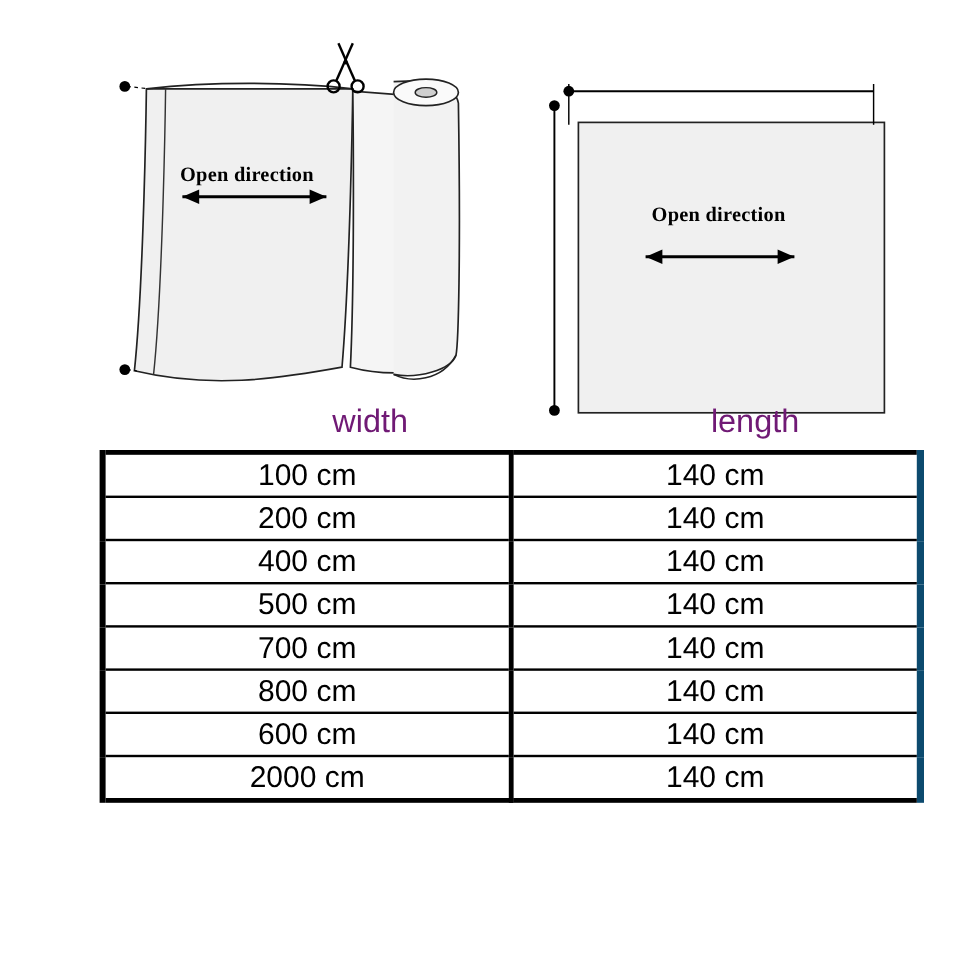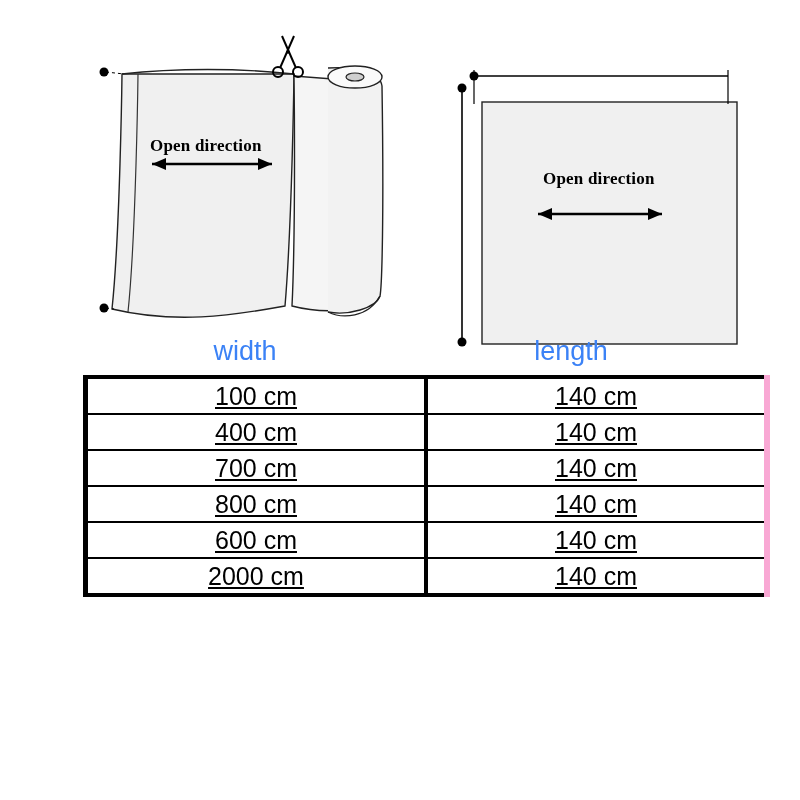--- a/index.html
+++ b/index.html
@@ -68,40 +68,39 @@
     position: absolute;
     top: 336px;
     left: 0;
     width: 800px;
     height: 36px;
   }
   .caption {
     position: absolute;
     font-size: 27px;
     font-family: "Liberation Sans", sans-serif;
-    color: #3b82f6;
-    text-align: center;
+    color: #701a75;
+    text-align: right;
   }
   .caption.c-width {
     left: 150px;
     width: 190px;
   }
   .caption.c-length {
     left: 476px;
     width: 190px;
   }
 
   
   .table-wrap {
     position: absolute;
     left: 83px;
     top: 375px;
     width: 672px;
     height: 360px;
-    text-decoration: underline;
   }
   table.spec {
     border-collapse: collapse;
     width: 672px;
     table-layout: fixed;
   }
   table.spec td {
     height: 34px;
     font-size: 25px;
     text-align: center;
@@ -112,21 +111,21 @@
     line-height: 32px;
     font-family: "Liberation Sans", sans-serif;
   }
   table.spec td.col-w {
     width: 336px;
     border-left: 5px solid #000;
     border-right: 4px solid #000;
   }
   table.spec td.col-l {
     width: 336px;
-    border-right: 6px solid #f9a8d4;
+    border-right: 6px solid #0c4a6e;
   }
   table.spec tr:first-child td {
     border-top: 4px solid #000;
   }
   table.spec tr:last-child td {
     border-bottom: 4px solid #000;
   }
 
   svg { display: block; overflow: visible; }
 </style>
@@ -211,21 +210,29 @@
   </div>
 
   <div class="table-wrap">
     <table class="spec">
       <tbody>
         <tr>
           <td class="col-w">100 cm</td>
           <td class="col-l">140 cm</td>
         </tr>
         <tr>
+          <td class="col-w">200 cm</td>
+          <td class="col-l">140 cm</td>
+        </tr>
+        <tr>
           <td class="col-w">400 cm</td>
+          <td class="col-l">140 cm</td>
+        </tr>
+        <tr>
+          <td class="col-w">500 cm</td>
           <td class="col-l">140 cm</td>
         </tr>
         <tr>
           <td class="col-w">700 cm</td>
           <td class="col-l">140 cm</td>
         </tr>
         <tr>
           <td class="col-w">800 cm</td>
           <td class="col-l">140 cm</td>
         </tr>

